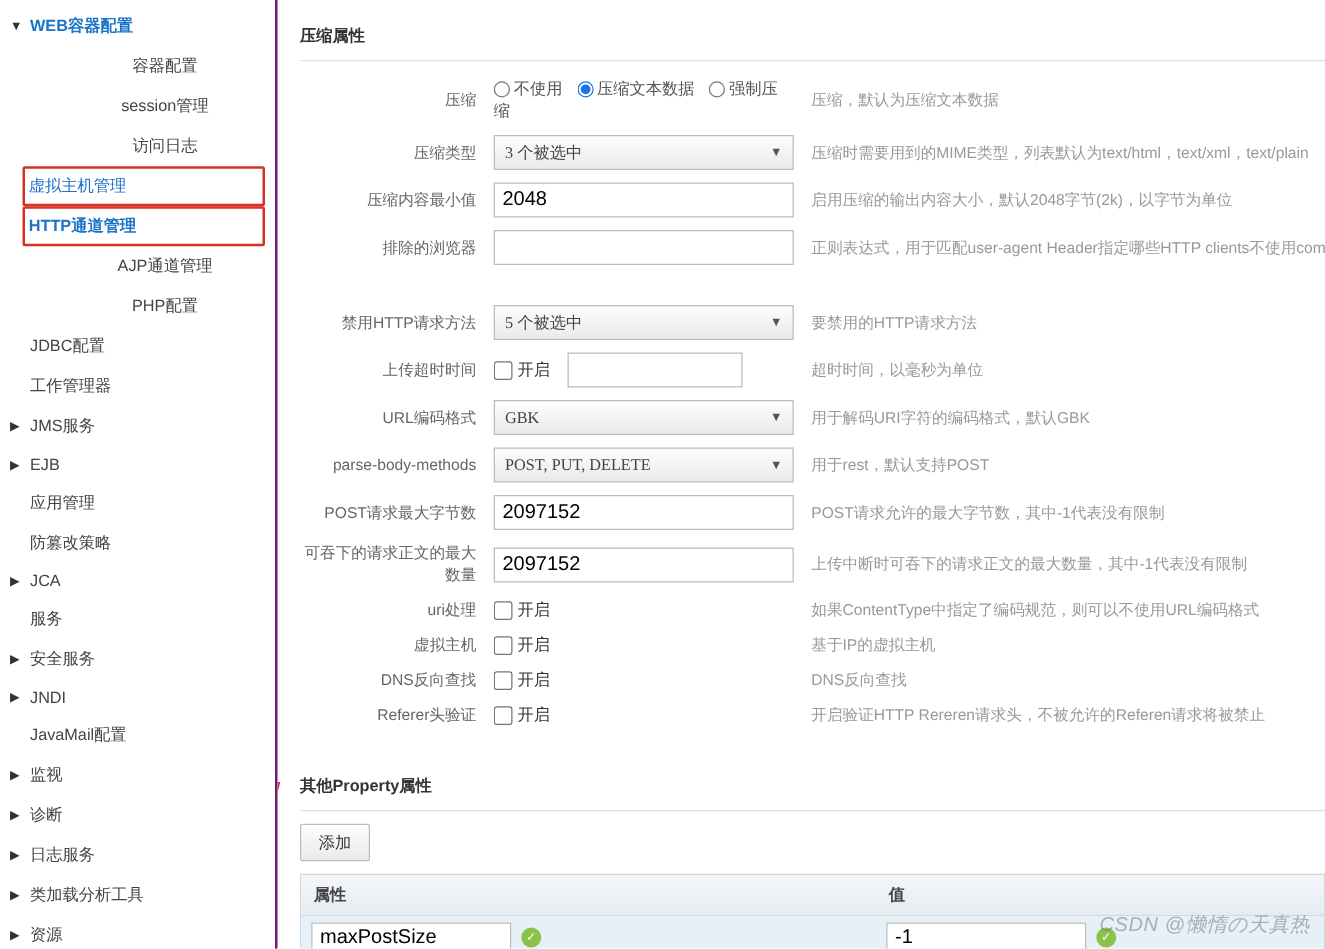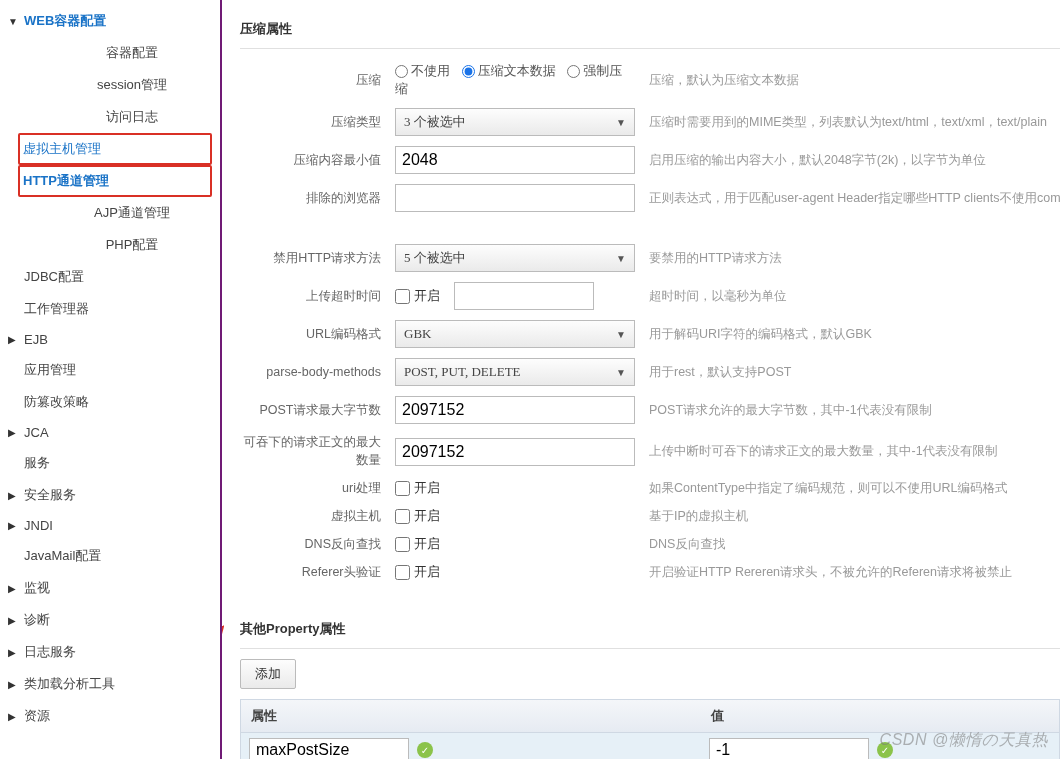--- a/index.html
+++ b/index.html
@@ -86,20 +86,24 @@
         <div class="tree-item level0 leaf">
           <span class="caret"></span>
           <span class="lbl">JDBC配置</span>
         </div>
         <div class="tree-item level0 leaf">
           <span class="caret"></span>
           <span class="lbl">工作管理器</span>
         </div>
         <div class="tree-item level0 collapsed">
           <span class="caret"></span>
+          <span class="lbl">JMS服务</span>
+        </div>
+        <div class="tree-item level0 collapsed">
+          <span class="caret"></span>
           <span class="lbl">EJB</span>
         </div>
         <div class="tree-item level0 leaf">
           <span class="caret"></span>
           <span class="lbl">应用管理</span>
         </div>
         <div class="tree-item level0 leaf">
           <span class="caret"></span>
           <span class="lbl">防篡改策略</span>
         </div>

